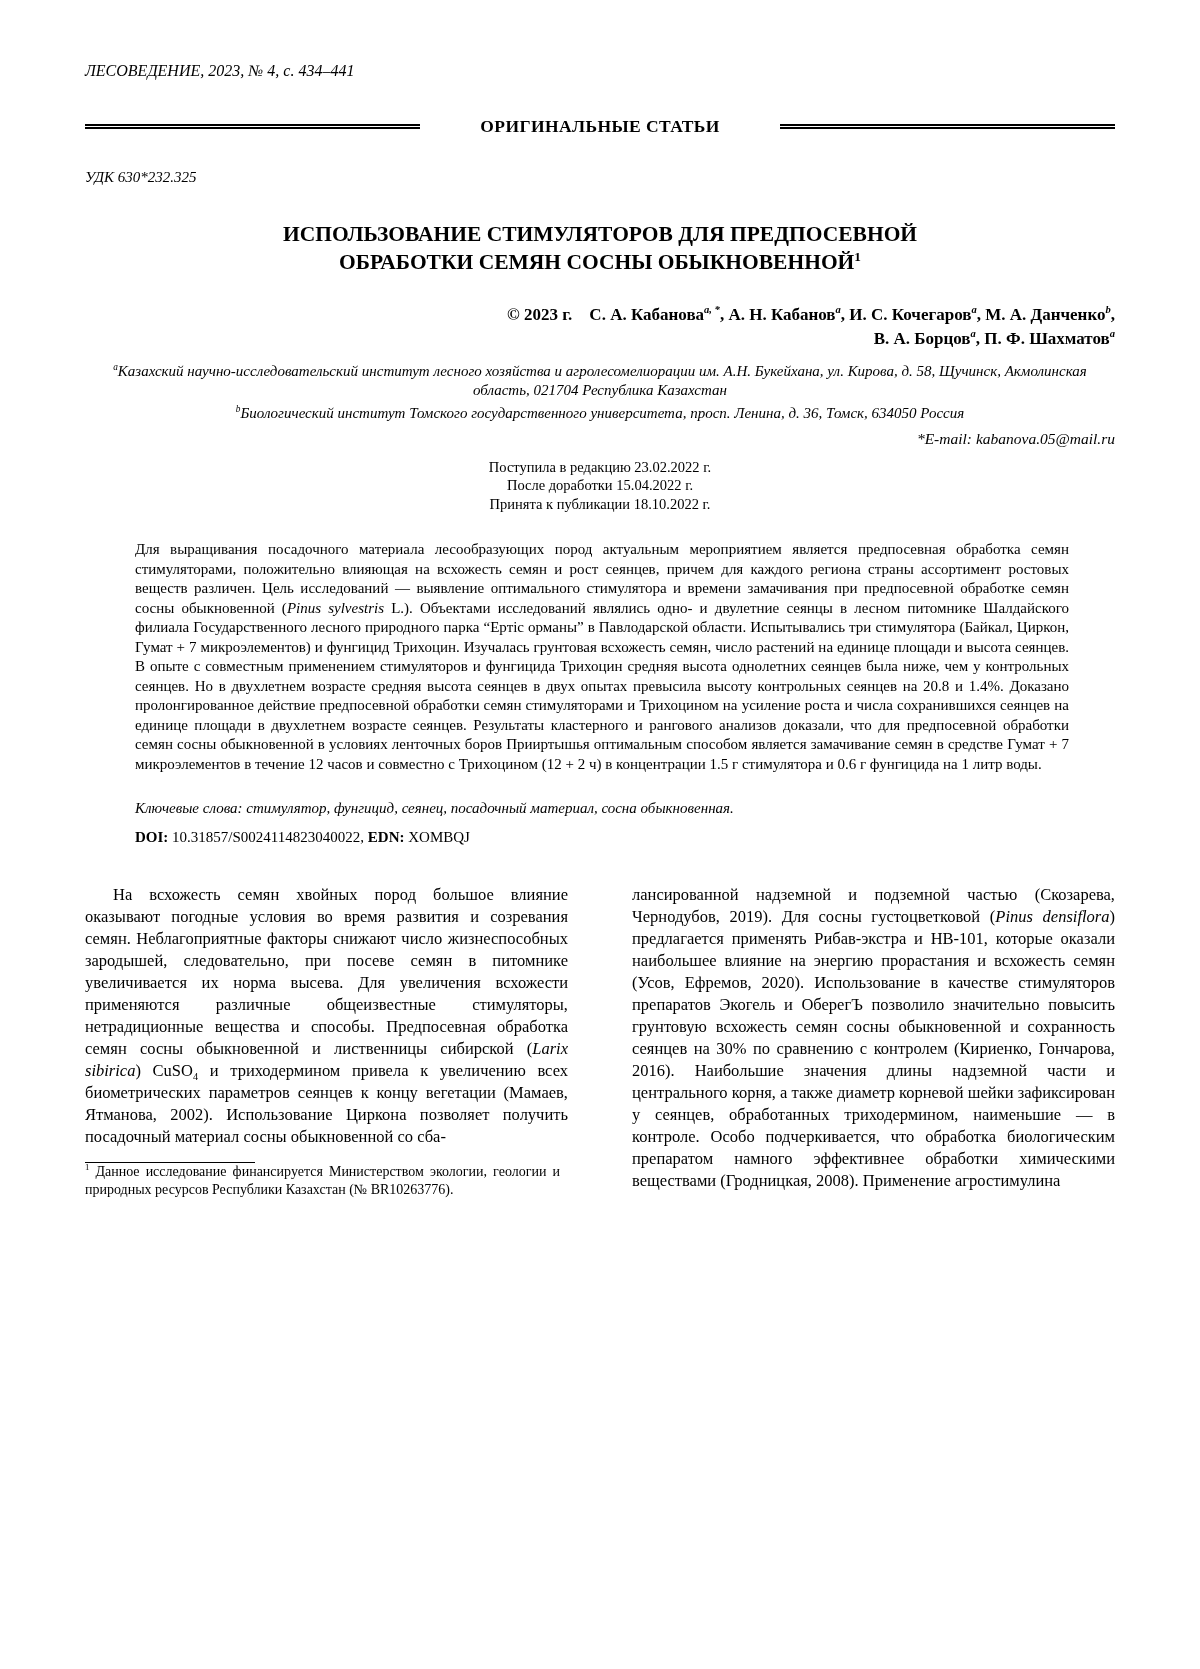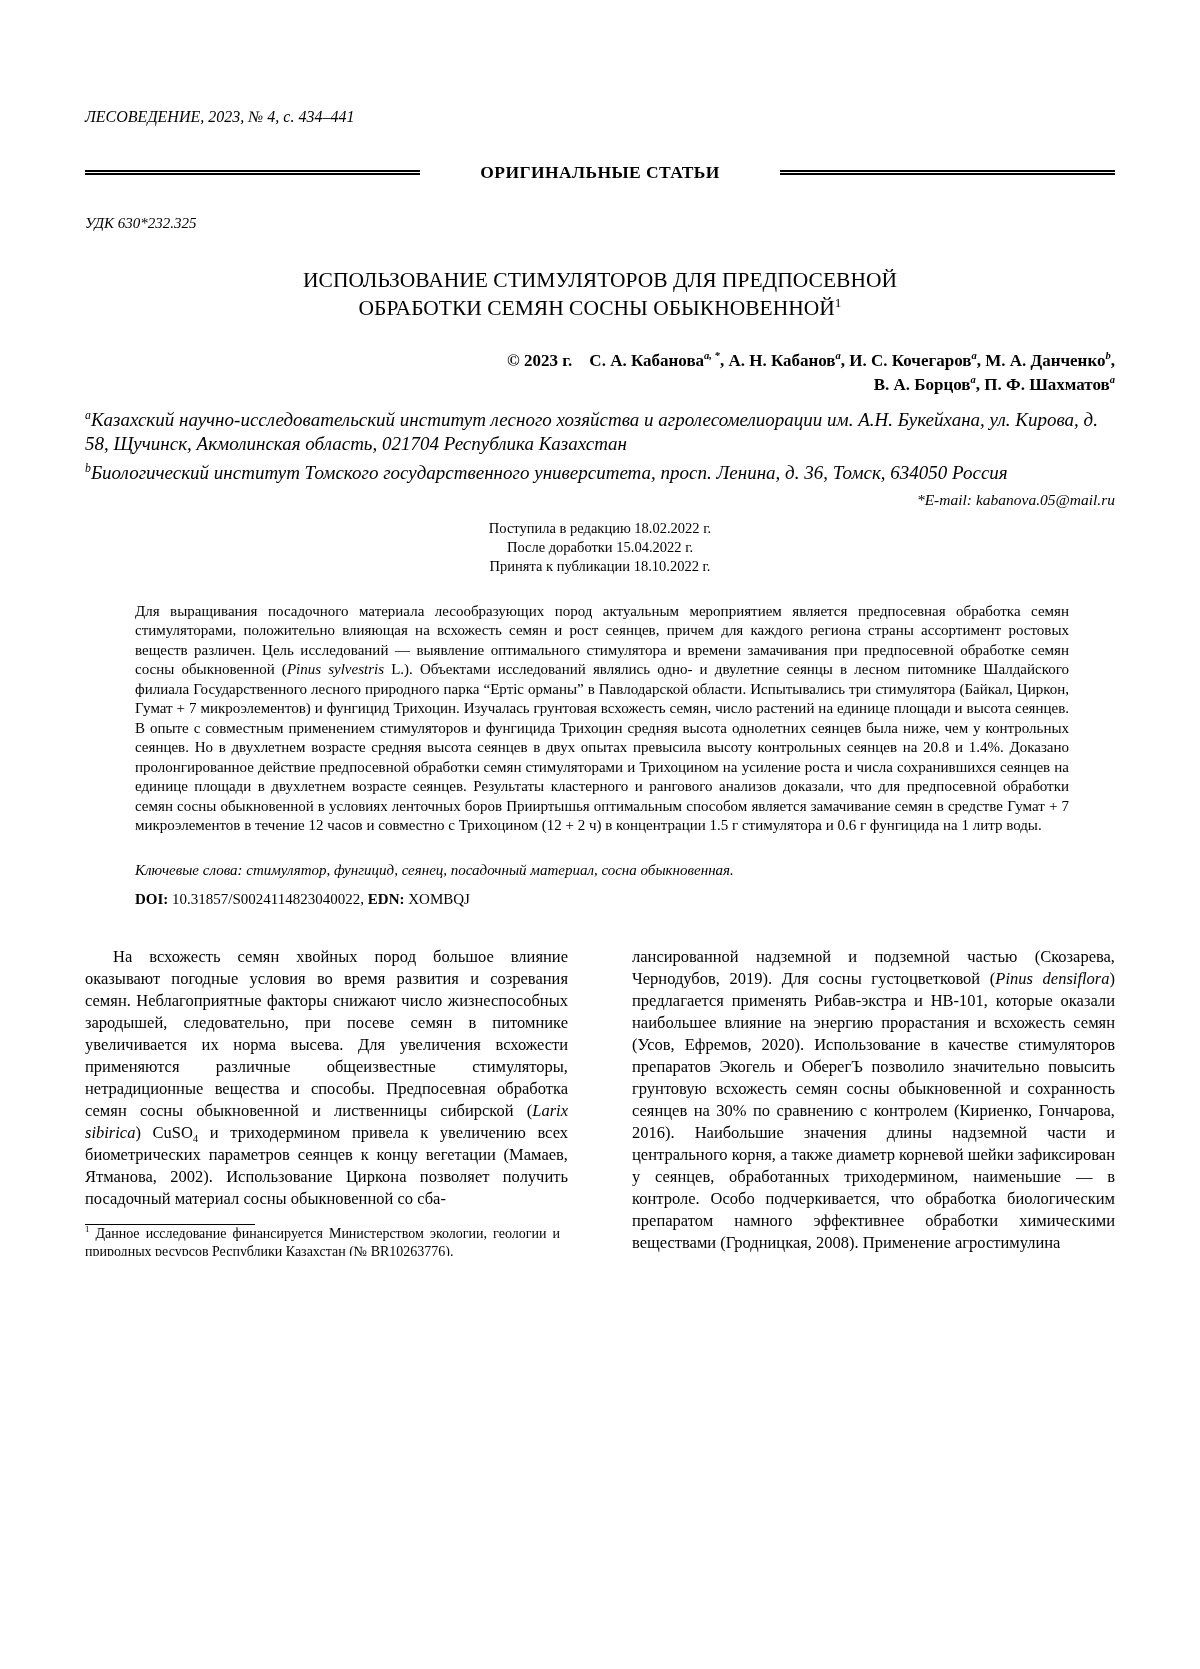--- a/index.html
+++ b/index.html
@@ -7,32 +7,32 @@
     width: 1200px;
     height: 1669px;
     background: #ffffff;
     color: #000000;
     font-family: "Liberation Serif", "DejaVu Serif", serif;
   }
   .page {
     position: relative;
     width: 1200px;
     height: 1256px;
-    padding: 108px 85px 0 85px;
+    padding: 62px 85px 0 85px;
     box-sizing: border-box;
     overflow: hidden;
   }
   .journal-header { font-style: italic; font-size: 16px; }
   .section-row { display: flex; align-items: center; margin-top: 36px; gap: 46px; }
   .dline { flex: 1; height: 5px; border-top: 2px solid #000; border-bottom: 2px solid #000; box-sizing: border-box; }
   .section-label { font-weight: bold; font-size: 17.5px; padding: 0 14px; letter-spacing: 0.4px; white-space: nowrap; }
   .udc { font-style: italic; font-size: 15px; margin-top: 32px; }
-  .title { text-align: center; font-weight: normal; font-size: 21.5px; line-height: 1.32; margin-top: 34px; }
+  .title { text-align: center; font-weight: bold; font-size: 21.5px; line-height: 1.32; margin-top: 34px; }
   .authors { text-align: right; font-weight: bold; font-size: 17px; line-height: 1.45; margin-top: 26px; }
-  .affil { text-align: left; font-style: italic; font-size: 19px; line-height: 1.28; margin-top: 10px; }
+  .affil { text-align: center; font-style: italic; font-size: 15px; line-height: 1.28; margin-top: 10px; }
   .affil-b { margin-top: 4px; }
   .email { text-align: right; font-style: italic; font-size: 15.5px; margin-top: 6px; }
   .dates { text-align: center; font-size: 14.5px; line-height: 1.3; margin-top: 10px; }
   .abstract { margin: 26px 46px 0 50px; font-size: 15px; line-height: 1.3; text-align: justify; }
   .keywords { margin: 26px 95px 0 50px; font-style: italic; font-size: 15px; }
   .doi { margin: 12px 95px 0 50px; font-size: 15px; }
   .columns { display: flex; gap: 64px; margin-top: 38px; }
   .col { width: 490px; font-size: 16.5px; line-height: 22px; text-align: justify; }
   .col p { margin: 0; }
   .col p.indent { text-indent: 28px; }
@@ -65,21 +65,21 @@
   <div class="authors">
     <div>© 2023 г. С. А. Кабанова<i><sup>a, *</sup></i>, А. Н. Кабанов<i><sup>a</sup></i>, И. С. Кочегаров<i><sup>a</sup></i>, М. А. Данченко<i><sup>b</sup></i>,</div>
     <div>В. А. Борцов<i><sup>a</sup></i>, П. Ф. Шахматов<i><sup>a</sup></i></div>
   </div>
 
   <div class="affil"><i><sup>a</sup></i><i>Казахский научно-исследовательский институт лесного хозяйства и агролесомелиорации им. А.Н. Букейхана, ул. Кирова, д. 58, Щучинск, Акмолинская область, 021704 Республика Казахстан</i></div>
   <div class="affil affil-b"><i><sup>b</sup></i><i>Биологический институт Томского государственного университета, просп. Ленина, д. 36, Томск, 634050 Россия</i></div>
   <div class="email"><i>*E-mail: kabanova.05@mail.ru</i></div>
 
   <div class="dates">
-    <div>Поступила в редакцию 18.02.2022 г.</div>
+    <div>Поступила в редакцию 23.02.2022 г.</div>
     <div>После доработки 15.04.2022 г.</div>
     <div>Принята к публикации 18.10.2022 г.</div>
   </div>
 
   <div class="abstract">Для выращивания посадочного материала лесообразующих пород актуальным мероприятием является предпосевная обработка семян стимуляторами, положительно влияющая на всхожесть семян и рост сеянцев, причем для каждого региона страны ассортимент ростовых веществ различен. Цель исследований — выявление оптимального стимулятора и времени замачивания при предпосевной обработке семян сосны обыкновенной (<i>Pinus sylvestris</i> L.). Объектами исследований являлись одно- и двулетние сеянцы в лесном питомнике Шалдайского филиала Государственного лесного природного парка “Ертіс орманы” в Павлодарской области. Испытывались три стимулятора (Байкал, Циркон, Гумат + 7 микроэлементов) и фунгицид Трихоцин. Изучалась грунтовая всхожесть семян, число растений на единице площади и высота сеянцев. В опыте с совместным применением стимуляторов и фунгицида Трихоцин средняя высота однолетних сеянцев была ниже, чем у контрольных сеянцев. Но в двухлетнем возрасте средняя высота сеянцев в двух опытах превысила высоту контрольных сеянцев на 20.8 и 1.4%. Доказано пролонгированное действие предпосевной обработки семян стимуляторами и Трихоцином на усиление роста и числа сохранившихся сеянцев на единице площади в двухлетнем возрасте сеянцев. Результаты кластерного и рангового анализов доказали, что для предпосевной обработки семян сосны обыкновенной в условиях ленточных боров Прииртышья оптимальным способом является замачивание семян в средстве Гумат + 7 микроэлементов в течение 12 часов и совместно с Трихоцином (12 + 2 ч) в концентрации 1.5 г стимулятора и 0.6 г фунгицида на 1 литр воды.</div>
 
   <div class="keywords"><i>Ключевые слова: стимулятор, фунгицид, сеянец, посадочный материал, сосна обыкновенная.</i></div>
 
   <div class="doi"><b>DOI: </b>10.31857/S0024114823040022, <b>EDN: </b>XOMBQJ</div>
 

